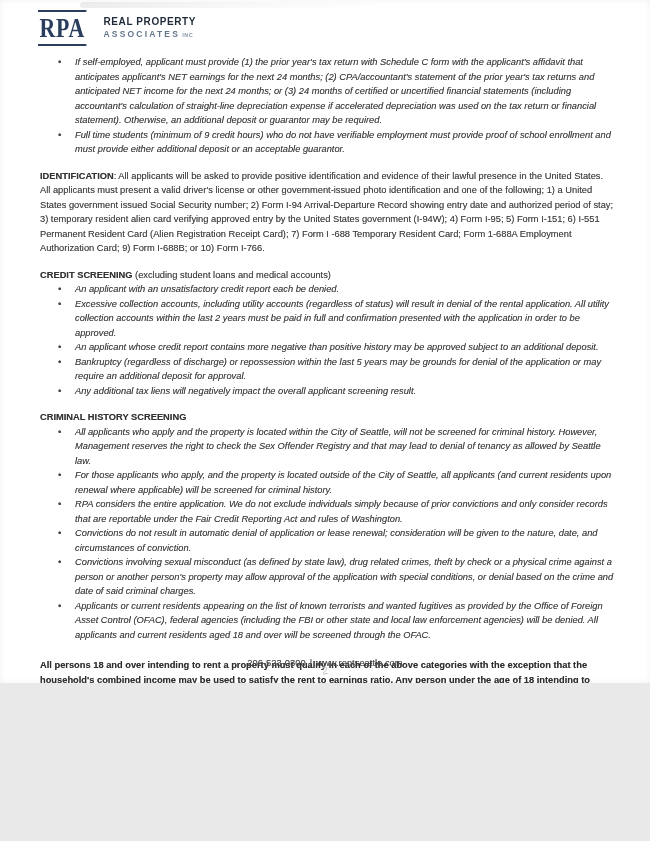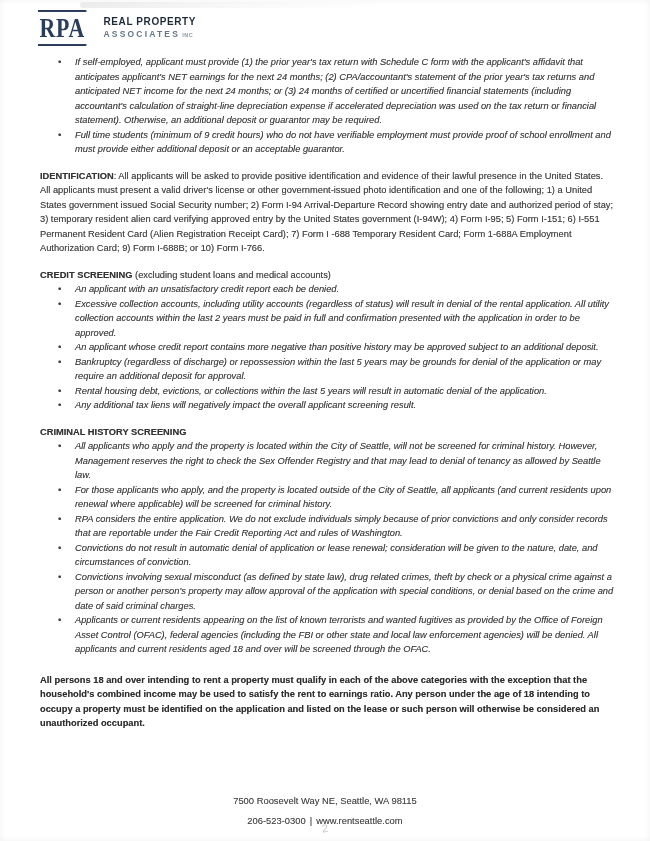--- a/index.html
+++ b/index.html
@@ -1,18 +1,18 @@
 <!DOCTYPE html>
 <html><head>
 <meta charset="utf-8">
 <style>
   html,body{margin:0;padding:0;background:#e9e9e9;}
   .page{
     position:relative;
-    width:650px;height:841px;
+    width:650px;height:683px;
     background:#ffffff;
     font-family:"Liberation Sans", sans-serif;
     color:#3f3f3f;
     overflow:hidden;
     box-shadow:inset 0 0 6px rgba(0,0,0,0.06);
   }
   
   .header{padding:10px 0 0 38px;}
   .logo{display:flex;align-items:flex-start;gap:9px;}
   .logo-mark{
@@ -113,21 +113,20 @@
 
     <p class="para"><b>IDENTIFICATION</b><span>: All applicants will be asked to provide positive identification and evidence of their lawful presence in the United States. All applicants must present a valid driver's license or other government-issued photo identification and one of the following; 1) a United States government issued Social Security number; 2) Form I-94 Arrival-Departure Record showing entry date and authorized period of stay; 3) temporary resident alien card verifying approved entry by the United States government (I-94W); 4) Form I-95; 5) Form I-151; 6) I-551 Permanent Resident Card (Alien Registration Receipt Card); 7) Form I -688 Temporary Resident Card; Form 1-688A Employment Authorization Card; 9) Form I-688B; or 10) Form I-766.</span></p>
 
     <div class="section">
       <p class="heading-line"><b>CREDIT SCREENING</b><span> (excluding student loans and medical accounts)</span></p>
       <ul class="bullets">
         <li><span>An applicant with an unsatisfactory credit report each be denied.</span></li>
         <li><span>Excessive collection accounts, including utility accounts (regardless of status) will result in denial of the rental application. All utility collection accounts within the last 2 years must be paid in full and confirmation presented with the application in order to be approved.</span></li>
         <li><span>An applicant whose credit report contains more negative than positive history may be approved subject to an additional deposit.</span></li>
         <li><span>Bankruptcy (regardless of discharge) or repossession within the last 5 years may be grounds for denial of the application or may require an additional deposit for approval.</span></li>
-        <li><span>Rental housing debt, evictions, or collections within the last 5 years will result in automatic denial of the application.</span></li>
         <li><span>Any additional tax liens will negatively impact the overall applicant screening result.</span></li>
       </ul>
     </div>
 
     <div class="section">
       <p class="heading-line"><b>CRIMINAL HISTORY SCREENING</b></p>
       <ul class="bullets">
         <li><span>All applicants who apply and the property is located within the City of Seattle, will not be screened for criminal history. However, Management reserves the right to check the Sex Offender Registry and that may lead to denial of tenancy as allowed by Seattle law.</span></li>
         <li><span>For those applicants who apply, and the property is located outside of the City of Seattle, all applicants (and current residents upon renewal where applicable) will be screened for criminal history.</span></li>
         <li><span>RPA considers the entire application. We do not exclude individuals simply because of prior convictions and only consider records that are reportable under the Fair Credit Reporting Act and rules of Washington.</span></li>
@@ -135,17 +134,16 @@
         <li><span>Convictions involving sexual misconduct (as defined by state law), drug related crimes, theft by check or a physical crime against a person or another person's property may allow approval of the application with special conditions, or denial based on the crime and date of said criminal charges.</span></li>
         <li><span>Applicants or current residents appearing on the list of known terrorists and wanted fugitives as provided by the Office of Foreign Asset Control (OFAC), federal agencies (including the FBI or other state and local law enforcement agencies) will be denied. All applicants and current residents aged 18 and over will be screened through the OFAC.</span></li>
       </ul>
     </div>
 
     <p class="closing">All persons 18 and over intending to rent a property must qualify in each of the above categories with the exception that the household's combined income may be used to satisfy the rent to earnings ratio. Any person under the age of 18 intending to occupy a property must be identified on the application and listed on the lease or such person will otherwise be considered an unauthorized occupant.</p>
 
   </div>
 
   <div class="footer">
-    <div>7500 Roosevelt Way NE, Seattle, WA 98115</div>
     <div><span>206-523-0300</span><span class="sep">|</span><span>www.rentseattle.com</span></div>
     <div class="pagenum">2</div>
   </div>
 </div>
 
 </body></html>

